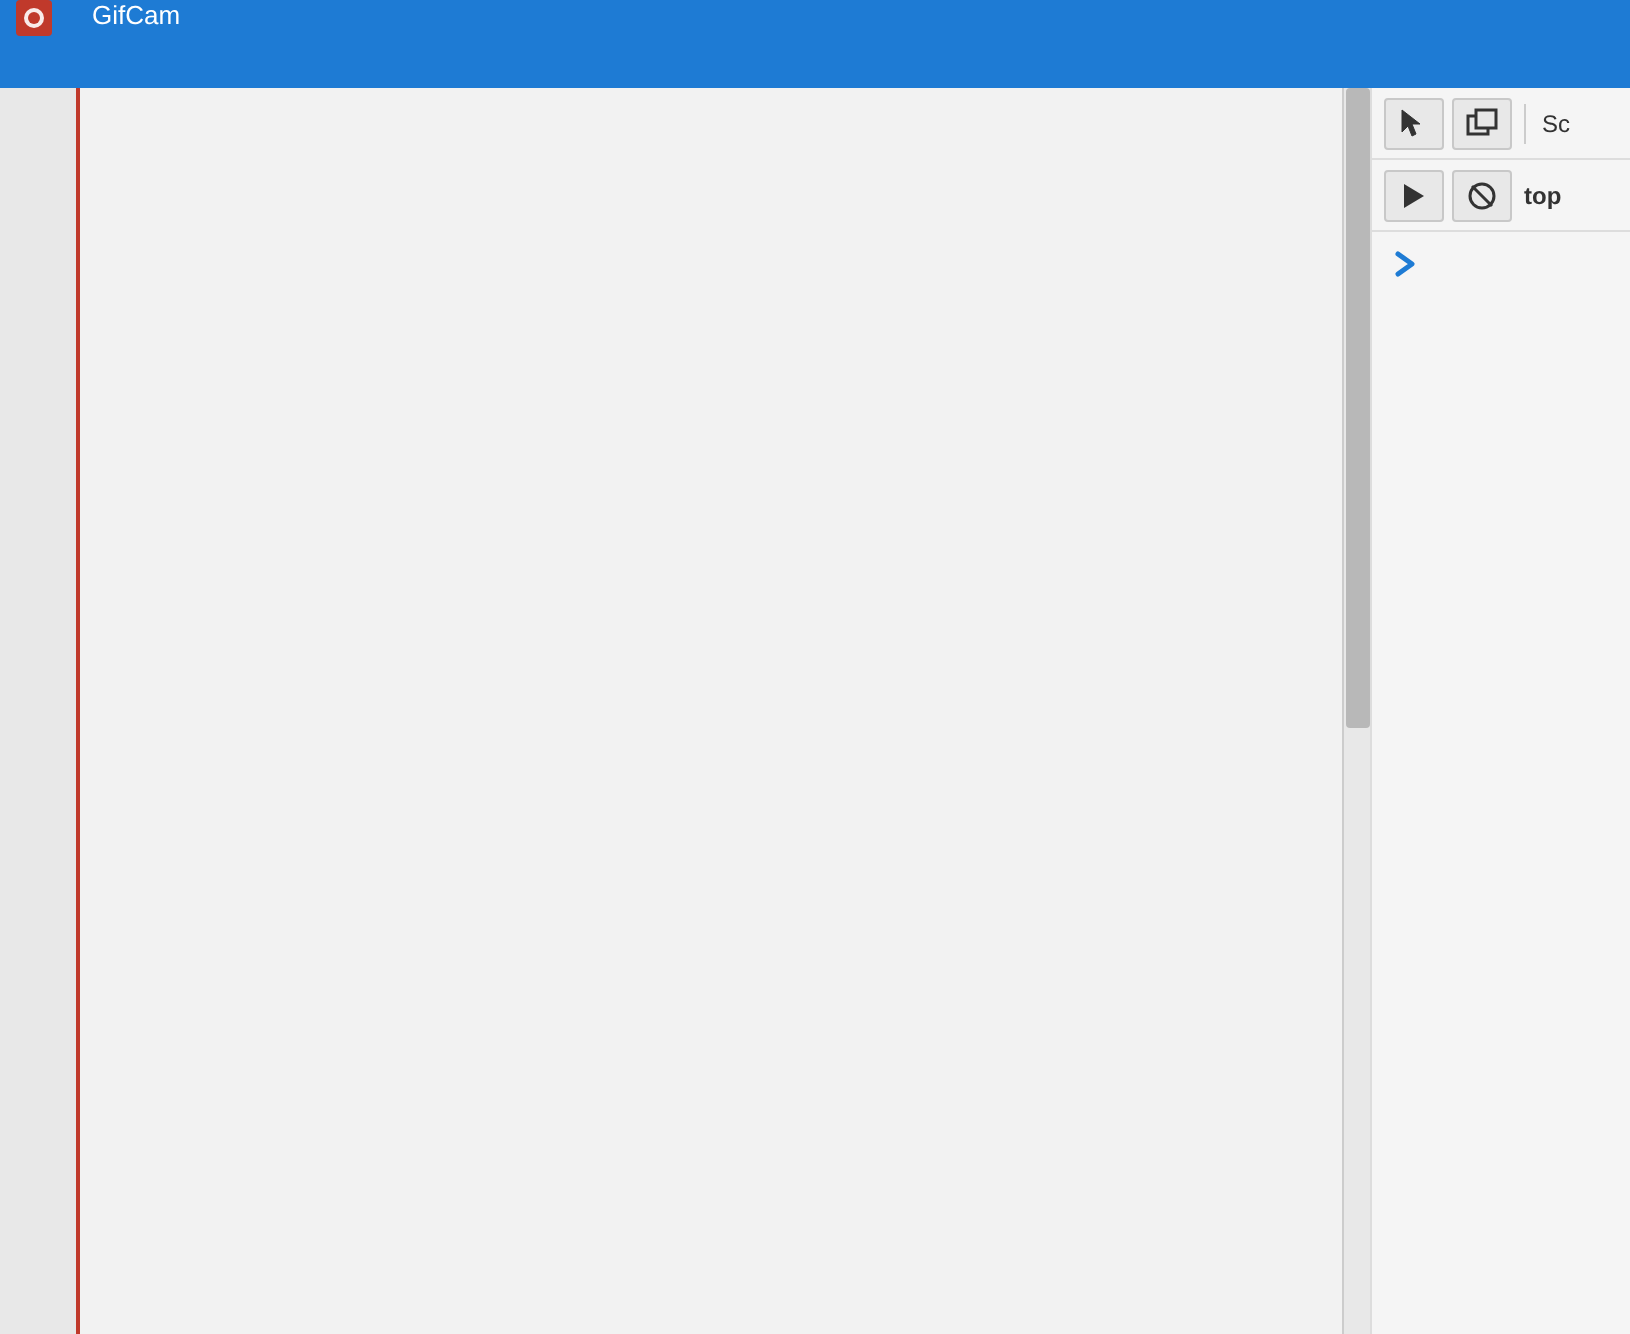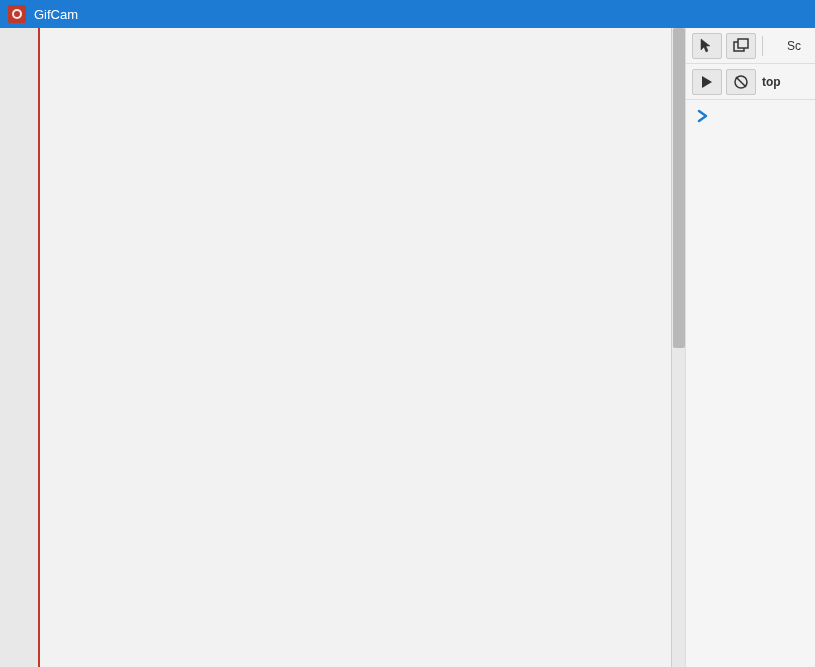--- a/index.html
+++ b/index.html
@@ -13,25 +13,24 @@
       height: 667px;
       overflow: hidden;
       font-family: 'Segoe UI', Arial, sans-serif;
       font-size: 13px;
       background: #f0f0f0;
     }
 
     
     .title-bar {
       display: flex;
-      align-items: center;
       background: #1e7bd4;
-      height: 28px;
+      height: 44px;
       padding: 0 8px;
-      gap: 8px;
+      gap: 20px;
       position: relative;
       z-index: 10;
     }
 
     .title-bar-icon {
       width: 18px;
       height: 18px;
       background: #c0392b;
       border-radius: 2px;
       display: flex;
@@ -110,21 +109,21 @@
     .toolbar-divider {
       width: 1px;
       height: 20px;
       background: #ccc;
       margin: 0 2px;
     }
 
     .toolbar-sc-text {
       font-size: 12px;
       color: #333;
-      margin-left: 18px;
+      margin-left: 2px;
     }
 
     
     .toolbar-row2 {
       display: flex;
       align-items: center;
       padding: 4px 6px;
       gap: 4px;
       border-bottom: 1px solid #ddd;
       height: 36px;

